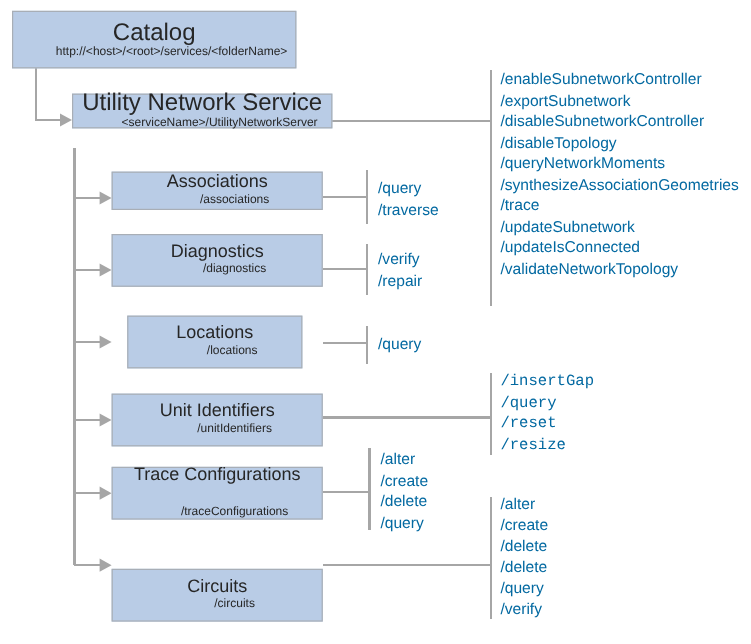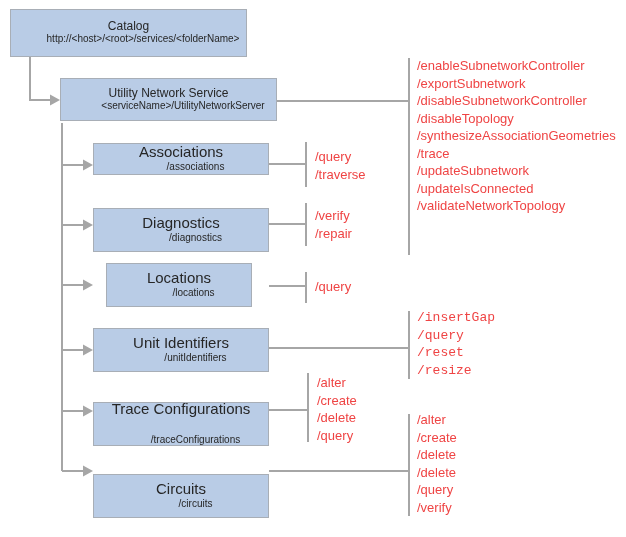--- a/index.html
+++ b/index.html
@@ -23,38 +23,38 @@
     box-sizing: border-box;
     background: #b9cce6;
     border: 1.5px solid #a8aeb6;
     display: flex;
     flex-direction: column;
     align-items: center;
     justify-content: center;
     text-align: center;
     color: #262626;
   }
-  .node .title   { font-size: 12px; line-height: 1.12; white-space: nowrap; }
+  .node .title   { font-size: 20px; line-height: 1.12; white-space: nowrap; }
   .node .subtitle{ font-size: 10px; line-height: 1.25; white-space: nowrap; margin-left: 29px; }
   .node.small .title { font-size: 15px; }
   .ops {
     position: absolute;
-    color: #ef4444;
+    color: #0369a1;
     font-size: 13px;
     line-height: 17.5px;
     white-space: nowrap;
   }
   
   #n-catalog  { left: 10px;  top: 9px;   width: 237px; height: 48px; }
-  #n-uns      { left: 60px;  top: 78px;  width: 217px; height: 43px; }
+  #n-uns      { left: 60px;  top: 78px;  width: 217px; height: 29px; }
   #n-assoc    { left: 93px;  top: 143px; width: 176px; height: 32px; }
-  #n-diag     { left: 93px;  top: 208px; width: 176px; height: 44px; }
+  #n-diag     { left: 93px;  top: 195px; width: 176px; height: 44px; }
   #n-loc      { left: 106px;  top: 263px; width: 146px; height: 44px; }
   #n-unitid   { left: 93px;  top: 328px; width: 176px; height: 44px; }
-  #n-trace    { left: 93px;  top: 402px; width: 176px; height: 44px; gap: 16px; }
+  #n-trace    { left: 93px;  top: 389px; width: 176px; height: 44px; gap: 16px; }
   #n-circuits { left: 93px;  top: 474px; width: 176px; height: 44px; }
   
   #ops-uns      { left: 417px; top: 57px;  }
   #ops-assoc    { left: 315px; top: 148px; }
   #ops-diag     { left: 315px; top: 207px; }
   #ops-loc      { left: 315px; top: 278px; }
   #ops-unitid   { left: 417px; top: 309px; font-family: Liberation Mono, monospace; }
   #ops-trace    { left: 317px; top: 374px; }
   #ops-circuits { left: 417px; top: 411px; }
 </style>
@@ -146,20 +146,21 @@
   <div class="node small" id="n-circuits">
     <div class="title">Circuits</div>
     <div class="subtitle">/circuits</div>
   </div>
 
   <div class="ops" id="ops-uns">
       <div>/enableSubnetworkController</div>
       <div>/exportSubnetwork</div>
       <div>/disableSubnetworkController</div>
       <div>/disableTopology</div>
+      <div>/queryNetworkMoments</div>
       <div>/synthesizeAssociationGeometries</div>
       <div>/trace</div>
       <div>/updateSubnetwork</div>
       <div>/updateIsConnected</div>
       <div>/validateNetworkTopology</div>
     </div>
   <div class="ops" id="ops-assoc">
       <div>/query</div>
       <div>/traverse</div>
     </div>

